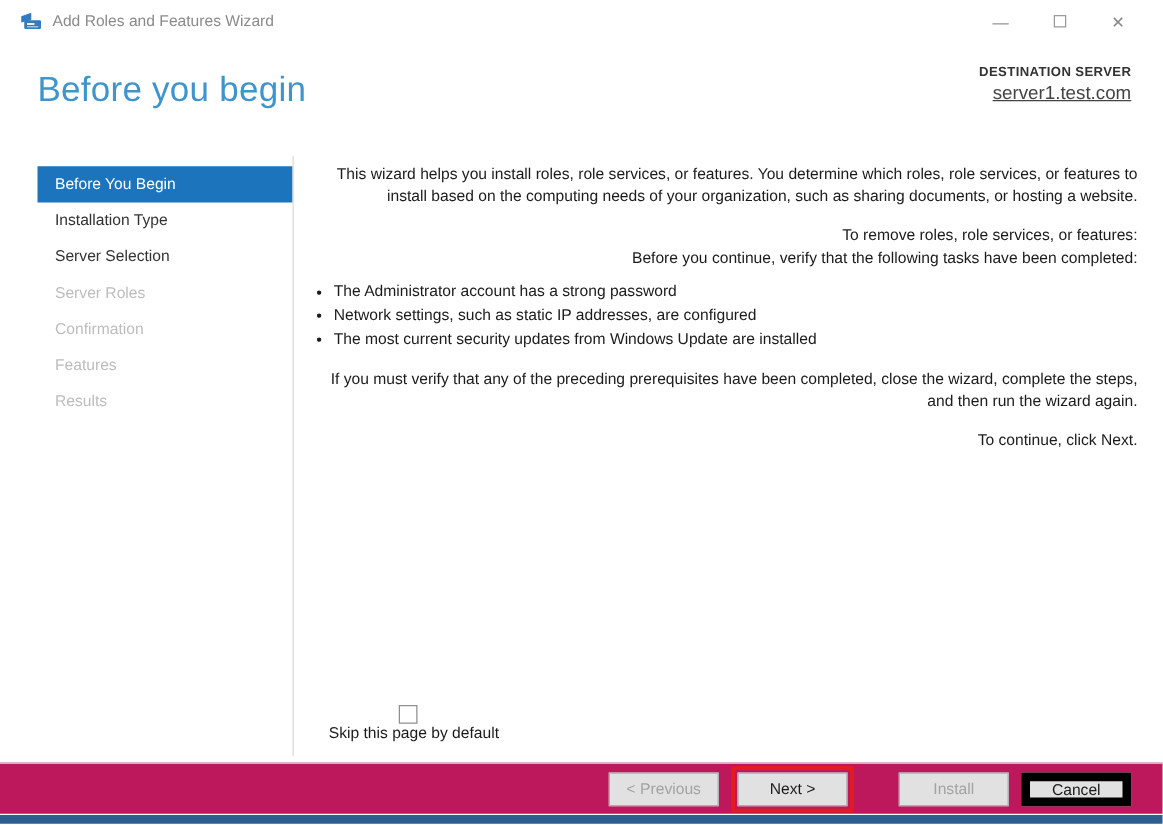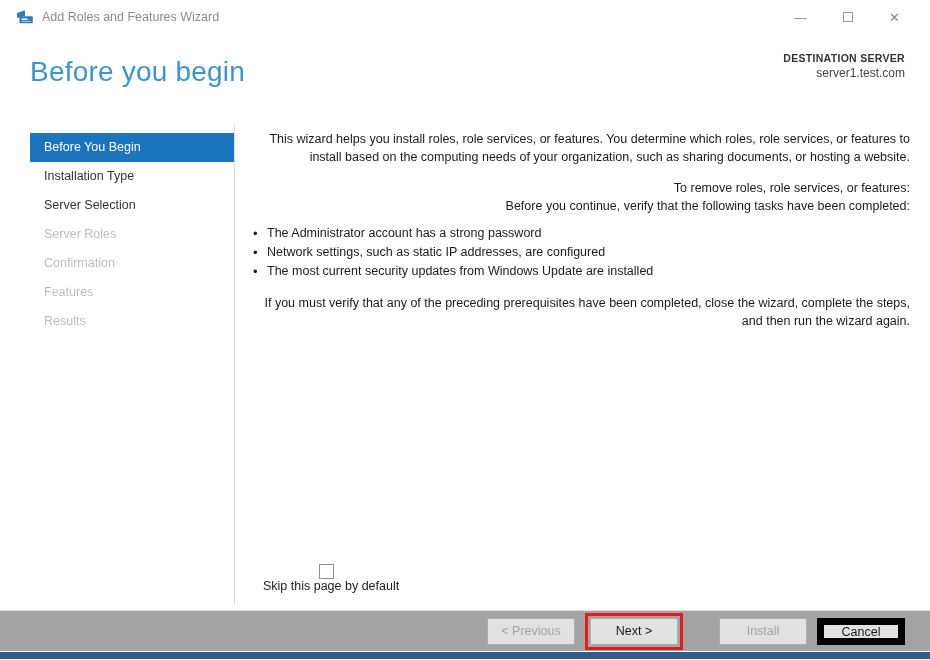--- a/index.html
+++ b/index.html
@@ -26,21 +26,21 @@
   }
   .maximize-glyph { display: inline-block; width: 10px; height: 10px; border: 1px solid #9a9a9a; }
 
   
   .page-title {
     position: absolute; left: 30px; top: 56px;
     font-size: 28px; font-weight: 300; color: #3e94cb; letter-spacing: 0.2px;
   }
   .dest-block { position: absolute; right: 25px; top: 52px; text-align: right; }
   .dest-label { font-size: 10.5px; font-weight: 700; color: #333; letter-spacing: 0.3px; text-align: right; }
-  .dest-server { font-size: 12px; color: #444; margin-top: 2px; }
+  .dest-server { font-size: 15px; color: #444; margin-top: 2px; text-decoration: underline; }
 
   
   .sidebar { position: absolute; left: 30px; top: 133px; width: 204px; }
   .sidebar-divider { position: absolute; left: 234px; top: 125px; width: 1px; height: 480px; background: #d9d9d9; }
   .nav-item {
     height: 29px; line-height: 29px; padding-left: 14px;
     font-size: 12.5px; color: #333; cursor: default; white-space: nowrap;
   }
   .nav-item.selected { background: #1b74bc; color: #ffffff; }
   .nav-item.disabled { color: #bdbdbd; }
@@ -60,21 +60,21 @@
   .skip-row { position: absolute; left: 253px; top: 564px; display: flex; align-items: center; flex-direction: column; }
   .checkbox {
     width: 15px; height: 15px; background: #fff; border: 1px solid #8f8f8f;
     display: inline-block; cursor: pointer;
   }
   .skip-label { font-size: 12.5px; margin-left: 10px; }
 
   
   .footer {
     position: absolute; left: 0; right: 0; top: 610px; height: 41px;
-    background: #a3a3a3; border-top: 1px solid #dfdfdf;
+    background: #be185d; border-top: 1px solid #dfdfdf;
     display: flex; align-items: center; justify-content: flex-end; padding-right: 25px;
   }
   .btn {
     width: 88px; height: 27px; font-size: 12.5px; font-family: "Liberation Sans", sans-serif;
     background: #e1e1e1; border: 1px solid #adadad; color: #1b1b1b; cursor: pointer;
   }
   .btn.disabled { color: #a3a3a3; cursor: default; }
   .btn-previous { margin-right: 10px; }
   .next-annotation {
     border: 3px solid #e41b1e; padding: 2px; display: inline-flex; margin-right: 36px;
@@ -138,20 +138,21 @@
       <div class="bullet-row">
         <span class="bullet-dot">•</span>
         <span>Network settings, such as static IP addresses, are configured</span>
       </div>
       <div class="bullet-row">
         <span class="bullet-dot">•</span>
         <span>The most current security updates from Windows Update are installed</span>
       </div>
     </div>
     <p class="p-prereq">If you must verify that any of the preceding prerequisites have been completed, close the wizard, complete the steps, and then run the wizard again.</p>
+    <p>To continue, click Next.</p>
   </div>
 
   <div class="skip-row">
     <span class="checkbox"></span>
     <span class="skip-label">Skip this page by default</span>
   </div>
 
   <div class="footer">
     <button class="btn btn-previous disabled">&lt; Previous</button>
     <span class="next-annotation">

